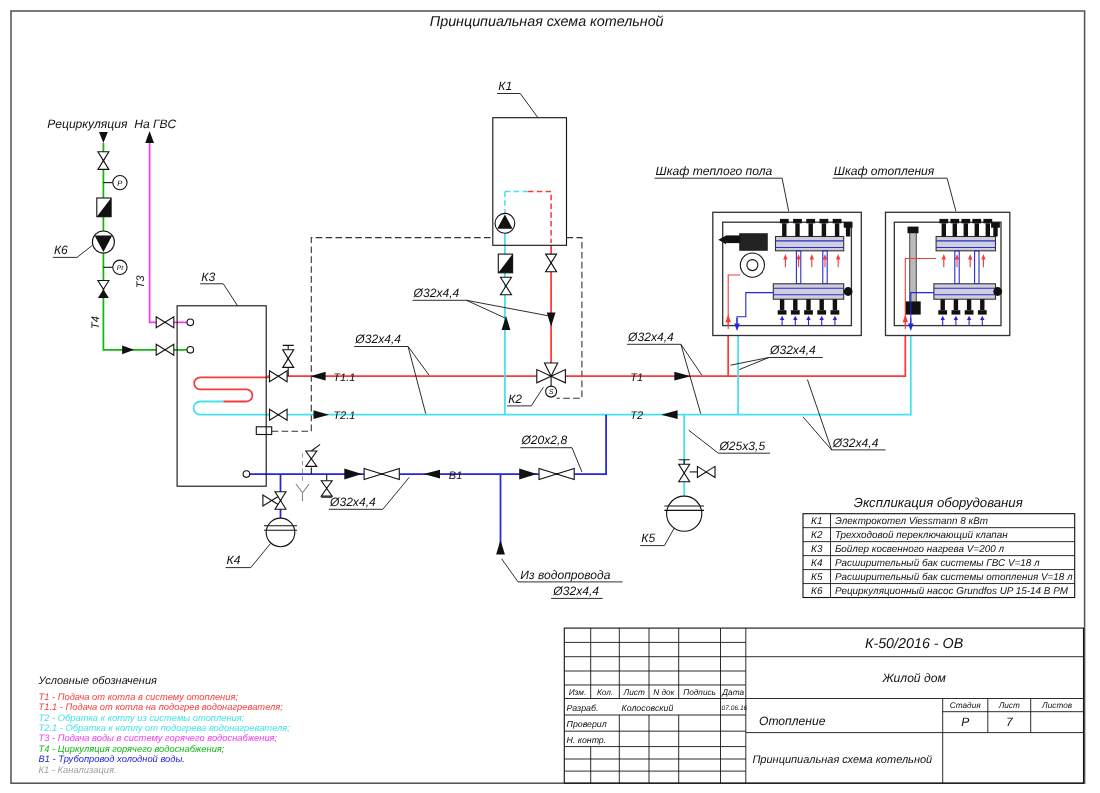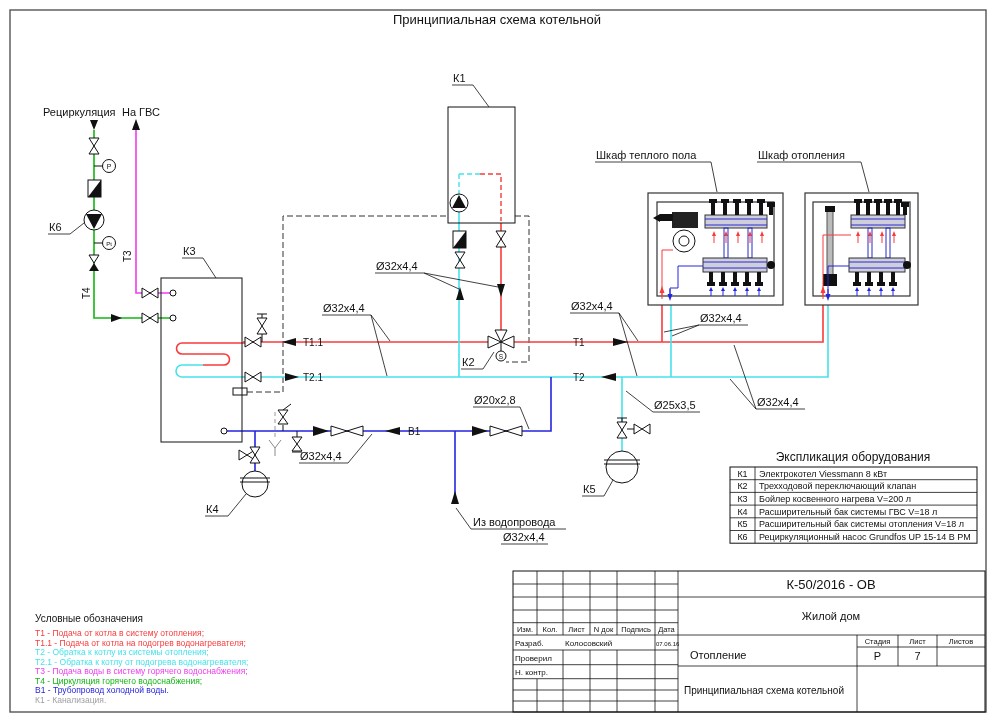--- a/index.html
+++ b/index.html
@@ -1,16 +1,16 @@
 <!DOCTYPE html>
 <html style="--c-red: #f93b3b; --c-cyan: #45e2ec; --c-magenta: #ef3cef; --c-green: #12b712; --c-blue: #2525e0; --c-gray: #a0a0a0;"><head>
 <meta charset="utf-8">
 <style>
   html,body{margin:0;padding:0;background:#fff;}
-  #sheet{position:relative;width:1000px;height:721px;background:#fff;overflow:hidden;}
+  #sheet{position:relative;width:1000px;height:721px;background:#fff;overflow:hidden;font-style:italic;}
   svg{position:absolute;left:0;top:0;}
   text{font-family:"Liberation Sans","DejaVu Sans",sans-serif;fill:#111;}
   .t13{font-size:13px}.t12{font-size:12px}.t11{font-size:11px}.t10{font-size:10px}
   .t9{font-size:9px}.t85{font-size:8.5px}.t8{font-size:8px}.t75{font-size:7.5px}
   .t7{font-size:7px}.t6{font-size:6px}.t65{font-size:6.5px}
   .mid{text-anchor:middle}
   .frame{fill:none;stroke:#555;stroke-width:1.4}
   .blk{stroke:#111;stroke-width:1;fill:none}
   .u{stroke:#111;stroke-width:0.8;fill:none}
   .sym{fill:#fff;stroke:#111;stroke-width:1}

